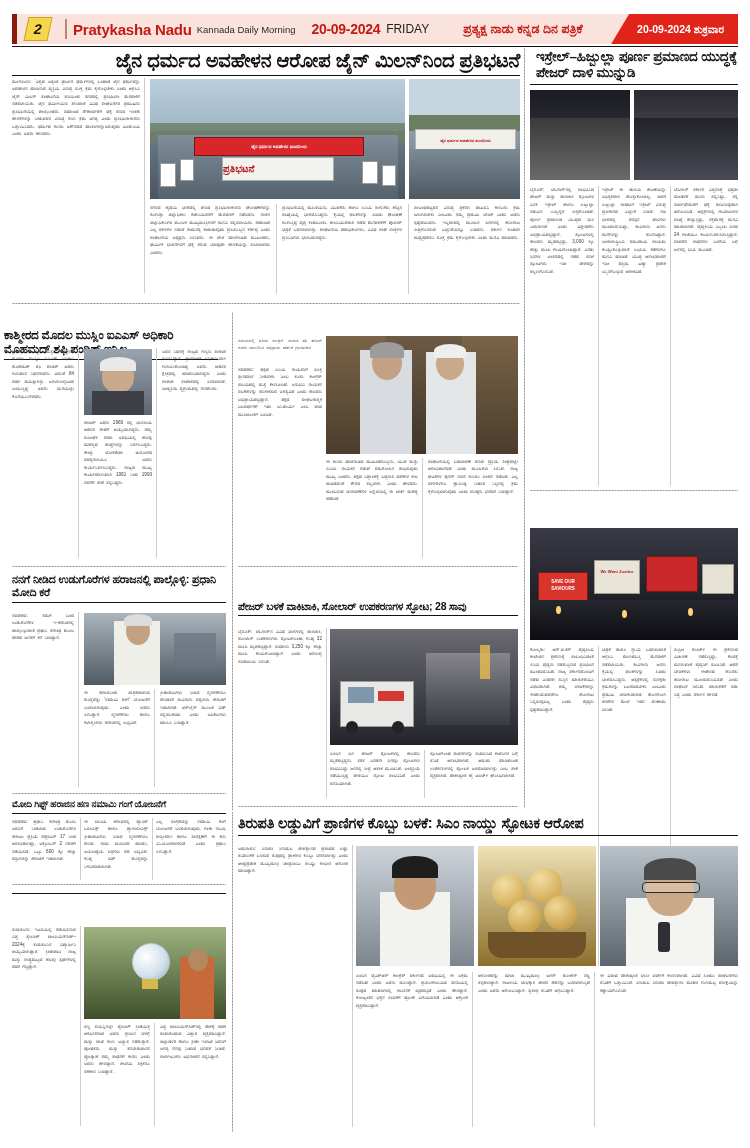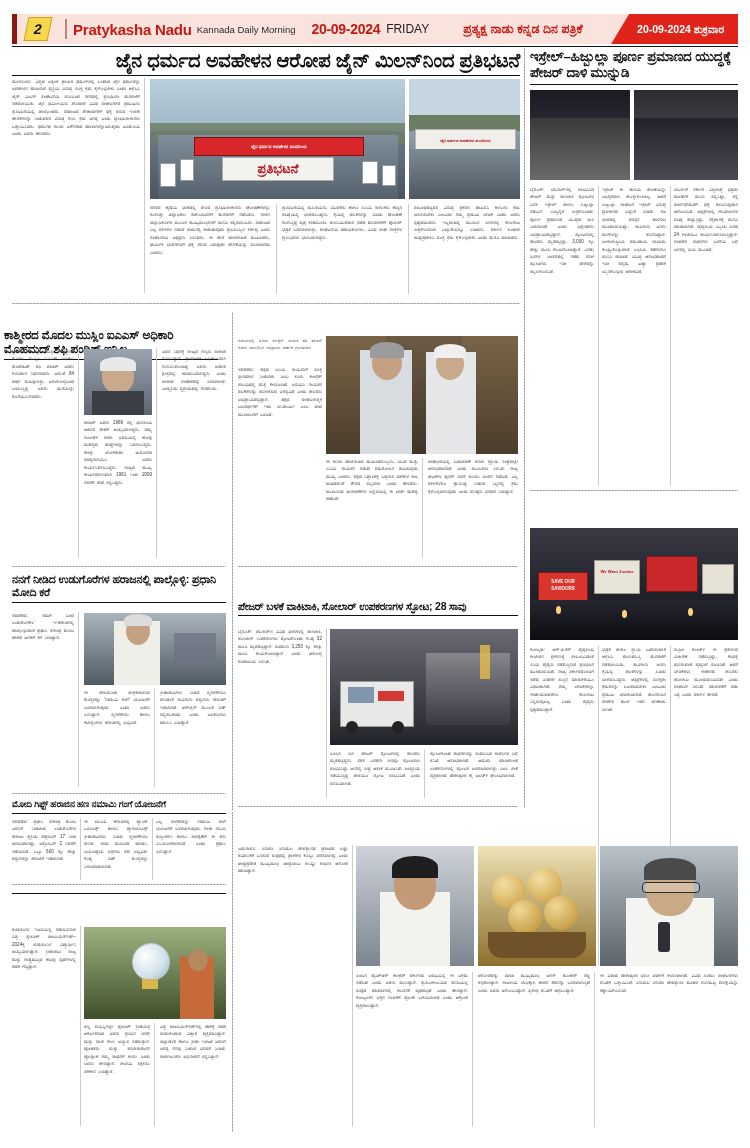--- a/index.html
+++ b/index.html
@@ -47,21 +47,21 @@
     font-size:10.5px;font-weight:bold;white-space:nowrap;
     clip-path:polygon(18px 0,100% 0,100% 100%,0 100%);
   }
   
   .hl{
     font-family:"Liberation Sans", sans-serif;font-weight:bold;color:#111;
     line-height:1.18;letter-spacing:-.2px;
   }
   .hl-xl{font-size:19.5px;}
   .hl-lg{font-size:15.5px;}
-  .hl-md{font-size:13.5px;}
+  .hl-md{font-size:13.5px;margin-left:6px;}
   .hl-sm{font-size:12px;}
   .body-txt{
     font-size:4.6px;line-height:1.62;text-align:justify;color:#3a3a3a;
     font-family:"Liberation Sans", sans-serif;
     word-spacing:1px;
   }
   .rule{background:#111;height:1px;width:100%;}
   .dots{
     height:1px;width:100%;
     background-image:linear-gradient(to right,#8d8d8d 52%,rgba(255,255,255,0) 0%);
@@ -111,21 +111,21 @@
   <div class="abs vline" style="left:144px;top:78px;height:215px;background:#ccc;"></div>
 
   <div class="abs ph crowd" style="left:150px;top:79px;width:255px;height:120px;">
     <div class="abs" style="left:0;top:0;width:255px;height:52px;background:linear-gradient(#b9cfdd,#9fb6c4);"></div>
     <div class="abs" style="left:0;top:44px;width:255px;height:20px;background:#6f7f6a;opacity:.85;"></div>
     <div class="abs" style="left:8px;top:56px;width:240px;height:64px;background:linear-gradient(#7f8e99,#55626d);"></div>
     <div class="abs" style="left:44px;top:58px;width:168px;height:17px;background:#d8262a;border:1px solid #7d1214;">
       <div style="color:#fff;font-size:4.6px;text-align:center;line-height:17px;font-weight:bold;">ಜೈನ ಧರ್ಮದ ಅವಹೇಳನ ಖಂಡನೀಯ</div>
     </div>
     <div class="abs" style="left:72px;top:78px;width:110px;height:22px;background:#f2f2ee;border:1px solid #aaa;">
-      <div style="color:#b4161b;font-size:13px;font-weight:bold;text-align:center;line-height:22px;">ಪ್ರತಿಭಟನೆ</div>
+      <div style="color:#b4161b;font-size:10px;font-weight:bold;line-height:22px;">ಪ್ರತಿಭಟನೆ</div>
     </div>
     <div class="abs" style="left:10px;top:84px;width:14px;height:22px;background:#fff;border:1px solid #999;"></div>
     <div class="abs" style="left:30px;top:80px;width:12px;height:20px;background:#fff;border:1px solid #999;"></div>
     <div class="abs" style="left:212px;top:82px;width:14px;height:21px;background:#fff;border:1px solid #999;"></div>
     <div class="abs" style="left:232px;top:86px;width:12px;height:19px;background:#fff;border:1px solid #999;"></div>
   </div>
 
   <div class="abs ph" style="left:409px;top:79px;width:111px;height:120px;background:linear-gradient(#aebfc8,#63717b);">
     <div class="abs" style="left:0;top:0;width:111px;height:40px;background:#c6d6e0;"></div>
     <div class="abs" style="left:0;top:36px;width:111px;height:16px;background:#6b7d63;"></div>
@@ -308,20 +308,24 @@
     <div class="abs" style="left:96px;top:30px;width:34px;height:62px;background:#c76a3a;"></div>
     <div class="abs" style="left:104px;top:22px;width:20px;height:22px;border-radius:50%;background:#b58860;"></div>
   </div>
 
   <div class="abs body-txt" style="left:84px;top:1023px;width:66px;height:103px;overflow:hidden;">ಸಣ್ಣ ವಯಸ್ಸಿನಲ್ಲೇ ಸ್ಕೇಟಿಂಗ್ ಕ್ರೀಡೆಯತ್ತ ಆಕರ್ಷಿತರಾದ ಅವರು ಪ್ರತಿದಿನ ಬೆಳಗ್ಗೆ ಮತ್ತು ಸಂಜೆ ಕಠಿಣ ಅಭ್ಯಾಸ ನಡೆಸುತ್ತಾರೆ. ಪೋಷಕರು ಮತ್ತು ತರಬೇತುದಾರರ ಪ್ರೋತ್ಸಾಹ ತಮ್ಮ ಸಾಧನೆಗೆ ಕಾರಣ ಎಂದು ಅವರು ಹೇಳಿದ್ದಾರೆ. ಶಾಲೆಯ ಶಿಕ್ಷಕರೂ ಸಹಕಾರ ನೀಡಿದ್ದಾರೆ.</div>
   <div class="abs vline" style="left:154px;top:1023px;height:103px;background:#ccc;"></div>
   <div class="abs body-txt" style="left:160px;top:1023px;width:66px;height:103px;overflow:hidden;">ವಿಶ್ವ ಚಾಂಪಿಯನ್‌ಶಿಪ್‌ನಲ್ಲಿ ದೇಶಕ್ಕೆ ಪದಕ ತಂದುಕೊಡುವ ವಿಶ್ವಾಸ ವ್ಯಕ್ತಪಡಿಸಿದ್ದಾರೆ. ಜಿಲ್ಲಾಡಳಿತ ಹಾಗೂ ಕ್ರೀಡಾ ಇಲಾಖೆ ಅವರಿಗೆ ಅಗತ್ಯ ನೆರವು ನೀಡುವ ಭರವಸೆ ನೀಡಿದೆ. ಸಾರ್ವಜನಿಕರು ಅಭಿನಂದನೆ ಸಲ್ಲಿಸಿದ್ದಾರೆ.</div>
 
   <div class="abs vdots" style="left:232px;top:812px;height:320px;"></div>
 
+  <div class="abs" style="left:238px;top:815px;width:500px;">
+    <div class="hl" style="font-size:14.5px;">ತಿರುಪತಿ ಲಡ್ಡುವಿಗೆ ಪ್ರಾಣಿಗಳ ಕೊಬ್ಬು ಬಳಕೆ: ಸಿಎಂ ನಾಯ್ಡು ಸ್ಫೋಟಕ ಆರೋಪ</div>
+    <div class="rule" style="margin-top:3px;"></div>
+  </div>
 
   <div class="abs body-txt" style="left:238px;top:845px;width:110px;height:282px;overflow:hidden;">ಅಮರಾವತಿ: ತಿರುಪತಿ ತಿರುಮಲ ದೇವಸ್ಥಾನದ ಪ್ರಸಾದದ ಲಡ್ಡು ತಯಾರಿಕೆಗೆ ಬಳಸುವ ತುಪ್ಪದಲ್ಲಿ ಪ್ರಾಣಿಗಳ ಕೊಬ್ಬು ಬೆರೆಸಲಾಗಿತ್ತು ಎಂದು ಆಂಧ್ರಪ್ರದೇಶ ಮುಖ್ಯಮಂತ್ರಿ ಚಂದ್ರಬಾಬು ನಾಯ್ಡು ಗಂಭೀರ ಆರೋಪ ಮಾಡಿದ್ದಾರೆ.</div>
   <div class="abs vline" style="left:352px;top:845px;height:282px;background:#ccc;"></div>
 
   <div class="abs ph" style="left:356px;top:846px;width:118px;height:120px;background:linear-gradient(#d9cfc0,#9b8d78);">
     <div class="abs" style="left:0;top:0;width:118px;height:120px;background:linear-gradient(#cdd3d9,#7d858e);"></div>
     <div class="abs" style="left:24px;top:46px;width:70px;height:74px;background:#f2f2ee;"></div>
     <div class="abs" style="left:38px;top:16px;width:42px;height:48px;border-radius:48%;background:#c39a75;"></div>
     <div class="abs" style="left:36px;top:10px;width:46px;height:22px;border-radius:50% 50% 0 0;background:#1e1e1e;"></div>
   </div>

